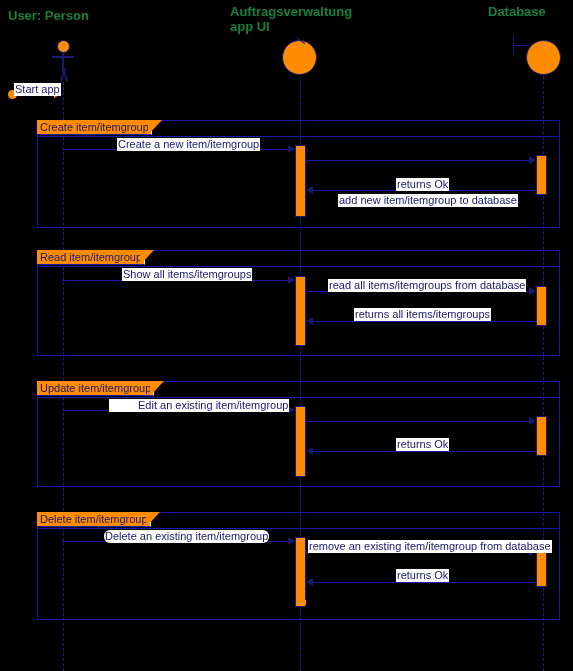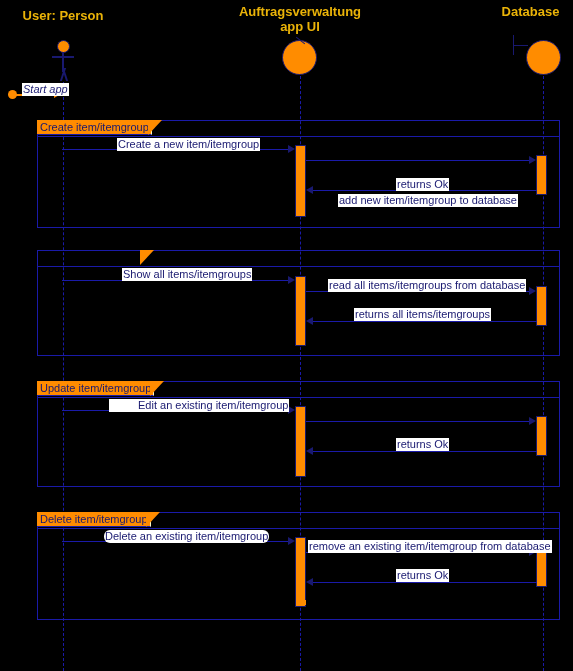--- a/index.html
+++ b/index.html
@@ -1,22 +1,22 @@
 <!DOCTYPE html>
 <html><head>
 <meta charset="utf-8">
 <style>
   html,body{margin:0;padding:0;background:#000;}
   body{width:573px;height:671px;position:relative;overflow:hidden;
        font-family:"Liberation Sans", sans-serif;}
   #stage{position:absolute;left:0;top:0;width:573px;height:671px;background:#000000;}
 
   
-  .head-label{position:absolute;color:#eab308;font-size:13px;font-weight:bold;
-              text-align:center;line-height:15px;letter-spacing:0px;}
+  .head-label{position:absolute;color:#15803d;font-size:13px;font-weight:bold;
+              line-height:15px;letter-spacing:0px;}
 
   .lifeline{position:absolute;width:0;border-left:1px dashed #1a1aa8;}
 
   
   .actor{position:absolute;}
   .actor .ahead{position:absolute;width:11px;height:11px;border-radius:50%;
                 background:#FF8C00;border:1px solid #191970;left:5px;top:0;}
   .actor .abody{position:absolute;left:10px;top:12px;width:0;height:20px;border-left:2px solid #191970;}
   .actor .aarms{position:absolute;left:0;top:16px;width:22px;height:0;border-top:2px solid #191970;}
   .actor .aleg1{position:absolute;left:3px;top:28px;width:9px;height:13px;
@@ -92,21 +92,21 @@
     <div class="hbar"></div>
   </div>
 
   <div class="lifeline" style="left:63px;top:82px;height:589px;"></div>
   <div class="lifeline" style="left:300px;top:76px;height:595px;"></div>
   <div class="lifeline" style="left:543px;top:76px;height:595px;"></div>
 
   <div class="startdot" style="left:8px;top:90px;"></div>
   <div class="msgline orange" style="left:13px;top:94px;width:44px;"></div>
   <div class="arrowR o" style="left:54px;top:90px;"></div>
-  <div class="msgtext" style="left:22px;top:83px;font-style:italic;">Start app</div>
+  <div class="msgtext" style="left:14px;top:83px;">Start app</div>
 
   <div class="frag" style="left:37px;top:120px;width:523px;height:108px;">
     <div class="divider" style="top:15px;width:521px;"></div>
   </div>
   <div class="fraglabel" style="left:37px;top:120px;">Create item/itemgroup</div>
   <div class="fragtab" style="left:148px;top:120px;"></div>
 
   <div class="act" style="left:295px;top:145px;width:11px;height:72px;"></div>
   <div class="act" style="left:536px;top:155px;width:11px;height:40px;"></div>
 
@@ -118,20 +118,21 @@
   <div class="arrowR" style="left:529px;top:156px;"></div>
   <div class="msgtext" style="left:338px;top:148px;margin-top:46px;">add new item/itemgroup to database</div>
 
   <div class="msgline" style="left:313px;top:190px;width:224px;"></div>
   <div class="arrowL" style="left:306px;top:186px;"></div>
   <div class="msgtext" style="left:396px;top:178px;">returns Ok</div>
 
   <div class="frag" style="left:37px;top:250px;width:523px;height:106px;">
     <div class="divider" style="top:15px;width:521px;"></div>
   </div>
+  <div class="fraglabel" style="left:37px;top:250px;">Read item/itemgroup</div>
   <div class="fragtab" style="left:140px;top:250px;"></div>
 
   <div class="act" style="left:295px;top:276px;width:11px;height:70px;"></div>
   <div class="act" style="left:536px;top:286px;width:11px;height:40px;"></div>
 
   <div class="msgline" style="left:62px;top:280px;width:231px;"></div>
   <div class="arrowR" style="left:288px;top:276px;"></div>
   <div class="msgtext" style="left:122px;top:268px;">Show all items/itemgroups</div>
 
   <div class="msgline" style="left:306px;top:291px;width:225px;"></div>

